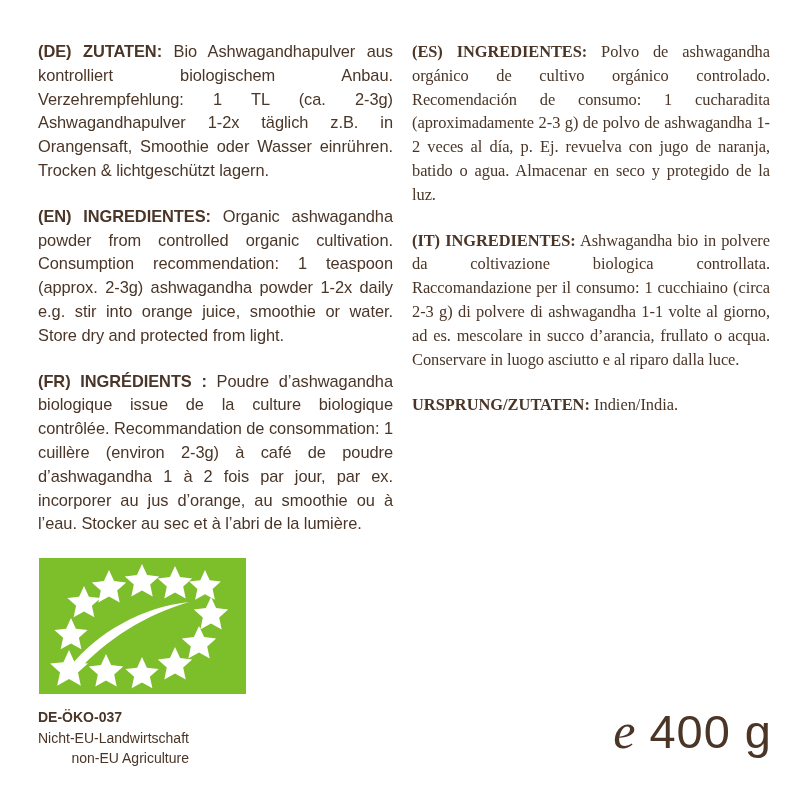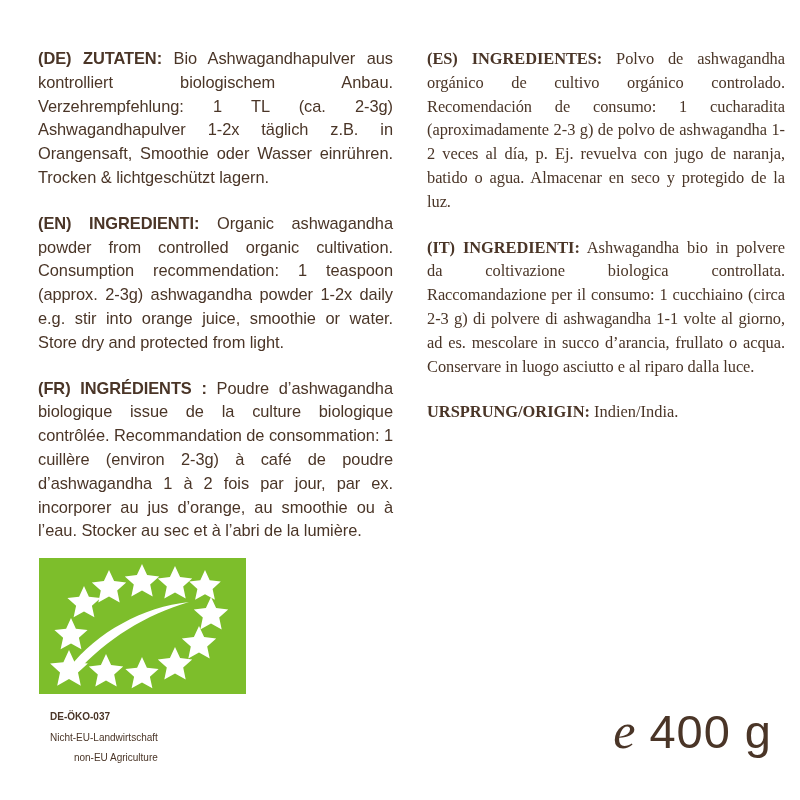--- a/index.html
+++ b/index.html
@@ -16,24 +16,24 @@
   }
   .label-root {
     position: relative;
     width: 800px;
     height: 800px;
     box-sizing: border-box;
   }
   .columns {
     position: absolute;
     left: 0;
-    top: 7px;
+    top: 0;
     width: 800px;
     display: flex;
-    gap: 34px;
+    gap: 19px;
     padding: 40px 26px 0 38px;
     box-sizing: border-box;
   }
   .col {
     width: 355px;
     flex: 0 0 355px;
   }
   .col-right {
     width: 358px;
     flex: 0 0 358px;
@@ -73,23 +73,22 @@
   .organic-logo svg {
     display: block;
     width: 207px;
     height: 136px;
   }
 
   .cert-text {
     position: absolute;
     left: 38px;
     top: 707px;
-    font-size: 10px;
+    font-size: 14px;
     line-height: 20.5px;
-    margin-left: 12px;
   }
   .cert-code {
     font-weight: bold;
     display: block;
   }
   .cert-line {
     display: block;
     text-align: right;
   }
 
@@ -116,33 +115,33 @@
 <body>
 
 <div class="label-root">
 
   <div class="columns">
 
     <div class="col">
 
       <p class="block"><span class="lead">(DE) ZUTATEN:</span><span> Bio Ashwagandhapulver aus kontrolliert biologischem Anbau. Verzehrempfehlung: 1 TL (ca. 2-3g) Ashwagandhapulver 1-2x täglich z.B. in Orangensaft, Smoothie oder Wasser einrühren. Trocken &amp; lichtgeschützt lagern.</span></p>
 
-      <p class="block"><span class="lead">(EN) INGREDIENTI:</span><span> Organic ashwagandha powder from controlled organic cultivation. Consumption recommendation: 1 teaspoon (approx. 2-3g) ashwagandha powder 1-2x daily e.g. stir into orange juice, smoothie or water. Store dry and protected from light.</span></p>
+      <p class="block"><span class="lead">(EN) INGREDIENTES:</span><span> Organic ashwagandha powder from controlled organic cultivation. Consumption recommendation: 1 teaspoon (approx. 2-3g) ashwagandha powder 1-2x daily e.g. stir into orange juice, smoothie or water. Store dry and protected from light.</span></p>
 
       <p class="block"><span class="lead">(FR) INGRÉDIENTS :</span><span> Poudre d’ashwagandha biologique issue de la culture biologique contrôlée. Recommandation de consommation: 1 cuillère (environ 2-3g) à café de poudre d’ashwagandha 1 à 2 fois par jour, par ex. incorporer au jus d’orange, au smoothie ou à l’eau. Stocker au sec et à l’abri de la lumière.</span></p>
 
     </div>
 
     <div class="col-right">
 
       <p class="block"><span class="lead">(ES) INGREDIENTES:</span><span> Polvo de ashwagandha orgánico de cultivo orgánico controlado. Recomendación de consumo: 1 cucharadita (aproximadamente 2-3 g) de polvo de ashwagandha 1-2 veces al día, p. Ej. revuelva con jugo de naranja, batido o agua. Almacenar en seco y protegido de la luz.</span></p>
 
-      <p class="block"><span class="lead">(IT) INGREDIENTI:</span><span> Ashwagandha bio in polvere da coltivazione biologica controllata. Raccomandazione per il consumo: 1 cucchiaino (circa 2-3 g) di polvere di ashwagandha 1-1 volte al giorno, ad es. mescolare in succo d’arancia, frullato o acqua. Conservare in luogo asciutto e al riparo dalla luce.</span></p>
+      <p class="block"><span class="lead">(IT) INGREDIENTES:</span><span> Ashwagandha bio in polvere da coltivazione biologica controllata. Raccomandazione per il consumo: 1 cucchiaino (circa 2-3 g) di polvere di ashwagandha 1-1 volte al giorno, ad es. mescolare in succo d’arancia, frullato o acqua. Conservare in luogo asciutto e al riparo dalla luce.</span></p>
 
-      <p class="origin-block"><span class="lead">URSPRUNG/ORIGIN:</span><span> Indien/India.</span></p>
+      <p class="origin-block"><span class="lead">URSPRUNG/ZUTATEN:</span><span> Indien/India.</span></p>
 
     </div>
 
   </div>
 
   <div class="organic-logo">
     <svg viewBox="0 0 207 136" xmlns="http://www.w3.org/2000/svg">
       <g fill="#ffffff">
 
         <path d="M30 110 C 58 74, 104 49, 150 44 C 108 56, 66 82, 38 114 Z"></path>

